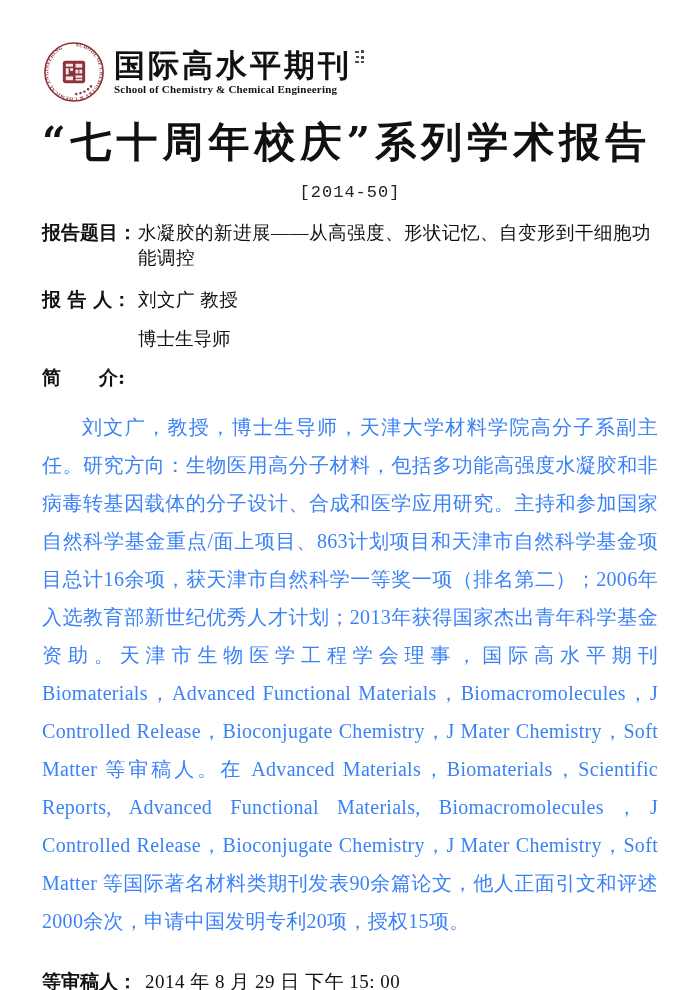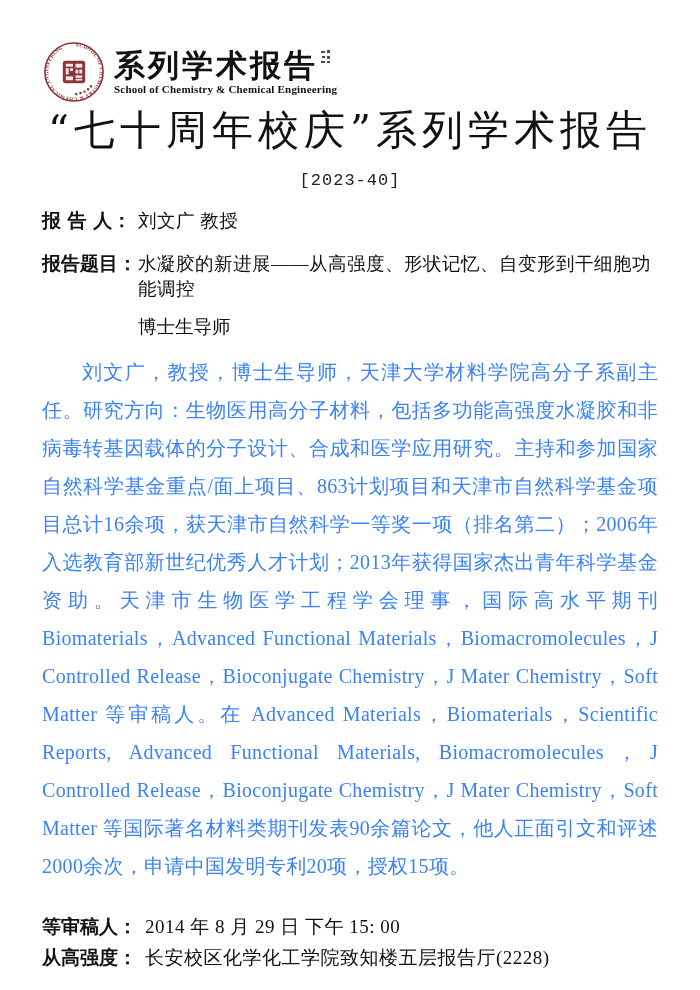--- a/index.html
+++ b/index.html
@@ -52,24 +52,23 @@
     font-size: 11px;
     font-weight: bold;
     letter-spacing: 0.2px;
     margin-top: 2px;
     font-family: "Liberation Serif", serif;
     white-space: nowrap;
   }
 
   
   .doc-title {
-    margin-top: 0;
-    text-align: center;
+    margin-top: 12px;
     font-size: 41px;
-    font-weight: 400;
+    font-weight: 700;
     letter-spacing: 5px;
     line-height: 1.2;
     font-family: "DejaVu Serif", serif;
     white-space: nowrap;
   }
   .issue-no {
     margin-top: 16px;
     text-align: center;
     font-size: 17px;
     color: #222;
@@ -131,39 +130,42 @@
         <rect x="29" y="29" width="3" height="3"></rect>
         <rect x="24.5" y="37.5" width="7.5" height="4"></rect>
         <rect x="34.5" y="24.5" width="7" height="4"></rect>
         <rect x="34.5" y="30.5" width="3" height="4"></rect>
         <rect x="38.5" y="30.5" width="3" height="4"></rect>
         <rect x="34.5" y="36.5" width="7" height="2.5"></rect>
         <rect x="34.5" y="40" width="7" height="1.8"></rect>
       </g>
     </svg>
     <div class="logo-text-col">
-      <div class="logo-cn"><span>系列学术报告</span><span class="tiny-mark"></span></div>
+      <div class="logo-cn"><span>国际高水平期刊</span><span class="tiny-mark"></span></div>
       <div class="logo-en">School of Chemistry &amp; Chemical Engineering</div>
     </div>
   </div>
 
   <div class="doc-title">“七十周年校庆”系列学术报告</div>
 
-  <div class="issue-no">[2023-40]</div>
+  <div class="issue-no">[2014-50]</div>
 
   <div class="fields">
+    <div class="field-row">
+      <span class="field-label">报告题目：</span>
+      <span class="field-value">水凝胶的新进展——从高强度、形状记忆、自变形到干细胞功能调控</span>
+    </div>
     <div class="field-row">
       <span class="field-label">报 告 人：</span>
       <span class="field-value">刘文广  教授</span>
     </div>
+    <div class="affiliation-row">博士生导师</div>
     <div class="field-row">
-      <span class="field-label">报告题目：</span>
-      <span class="field-value">水凝胶的新进展——从高强度、形状记忆、自变形到干细胞功能调控</span>
+      <span class="field-label">简　　介:</span>
     </div>
-    <div class="affiliation-row">博士生导师</div>
   </div>
 
   <div class="intro">刘文广，教授，博士生导师，天津大学材料学院高分子系副主任。研究方向：生物医用高分子材料，包括多功能高强度水凝胶和非病毒转基因载体的分子设计、合成和医学应用研究。主持和参加国家自然科学基金重点/面上项目、863计划项目和天津市自然科学基金项目总计16余项，获天津市自然科学一等奖一项（排名第二）；2006年入选教育部新世纪优秀人才计划；2013年获得国家杰出青年科学基金资助。天津市生物医学工程学会理事，国际高水平期刊 Biomaterials，Advanced Functional Materials，Biomacromolecules，J Controlled Release，Bioconjugate Chemistry，J Mater Chemistry，Soft Matter 等审稿人。在 Advanced Materials，Biomaterials，Scientific Reports, Advanced Functional Materials, Biomacromolecules，J Controlled Release，Bioconjugate Chemistry，J Mater Chemistry，Soft Matter 等国际著名材料类期刊发表90余篇论文，他人正面引文和评述2000余次，申请中国发明专利20项，授权15项。</div>
 
   <div class="schedule">
     <div class="sched-row">
       <span class="sched-label">等审稿人：</span>
       <span class="sched-value">2014 年 8 月 29 日  下午 15: 00</span>
     </div>
     <div class="sched-row">

